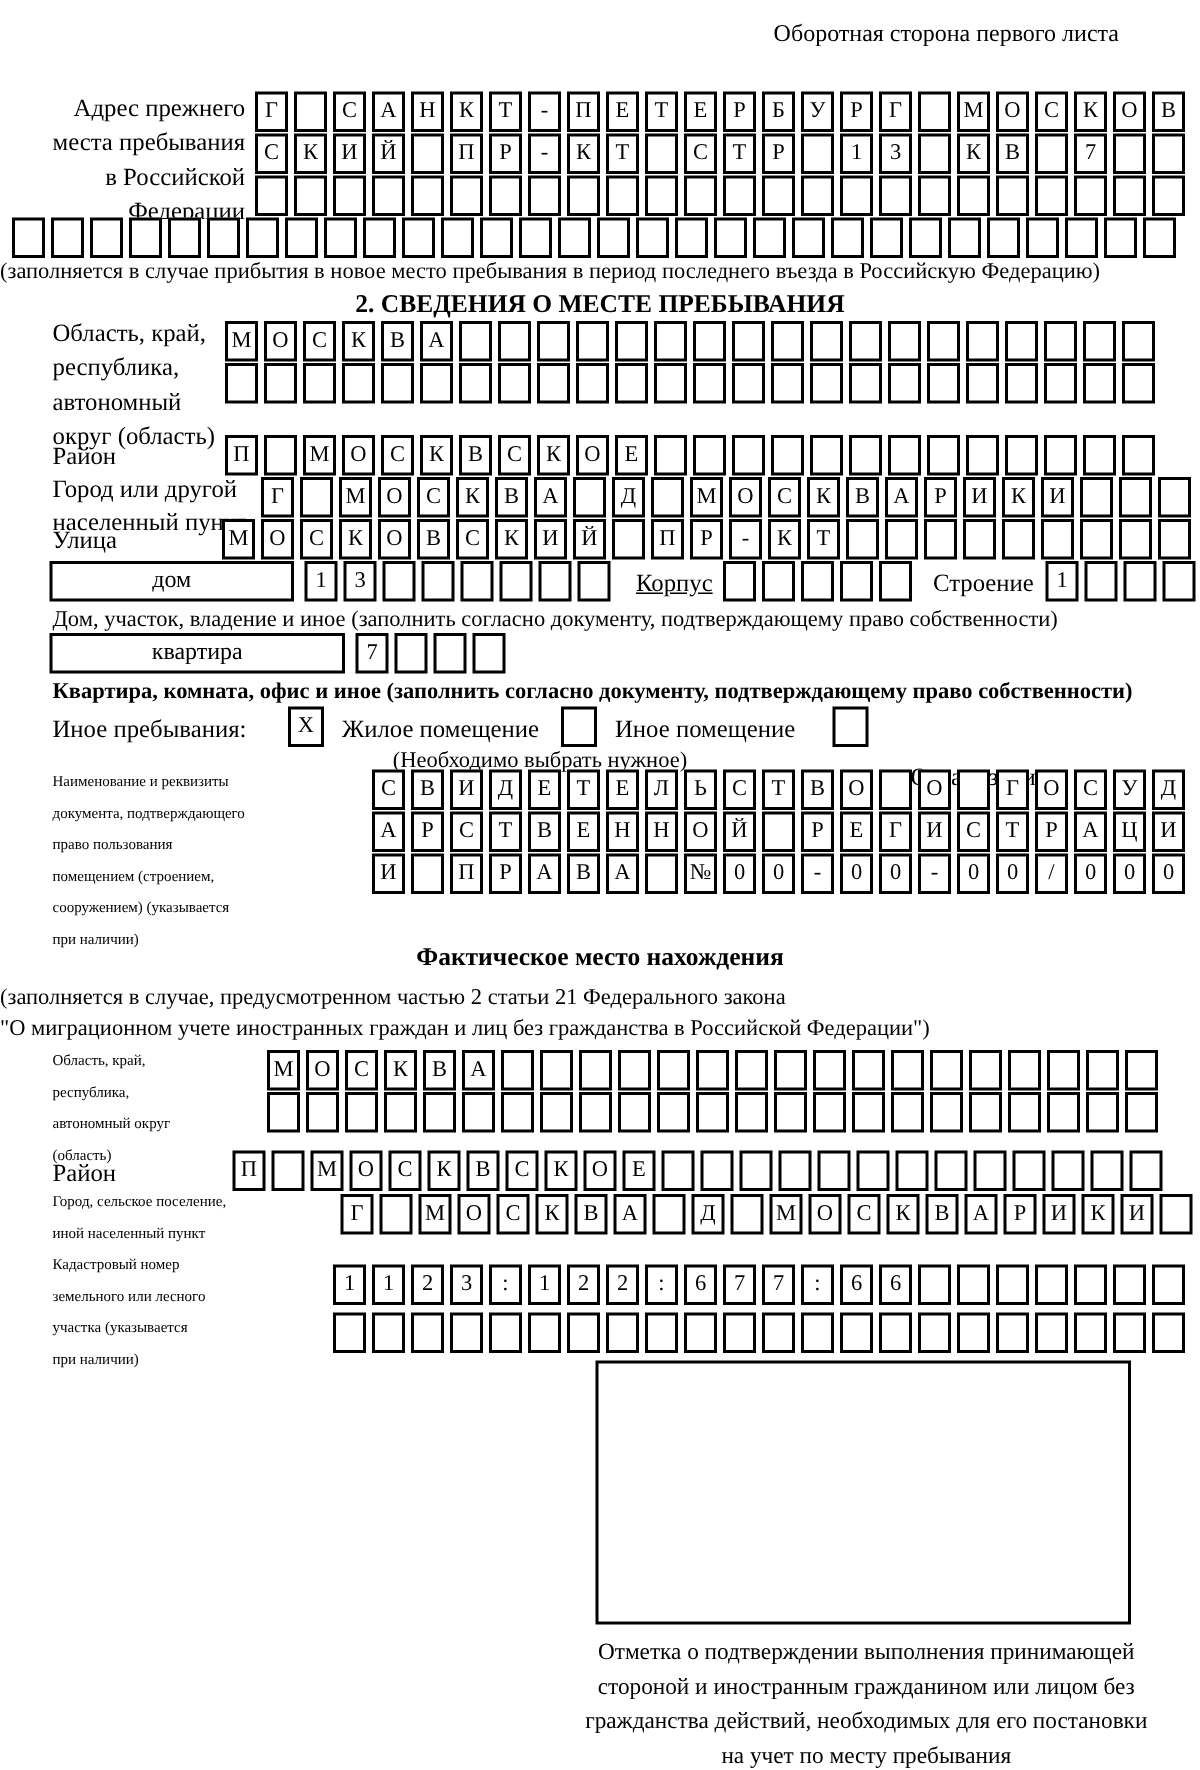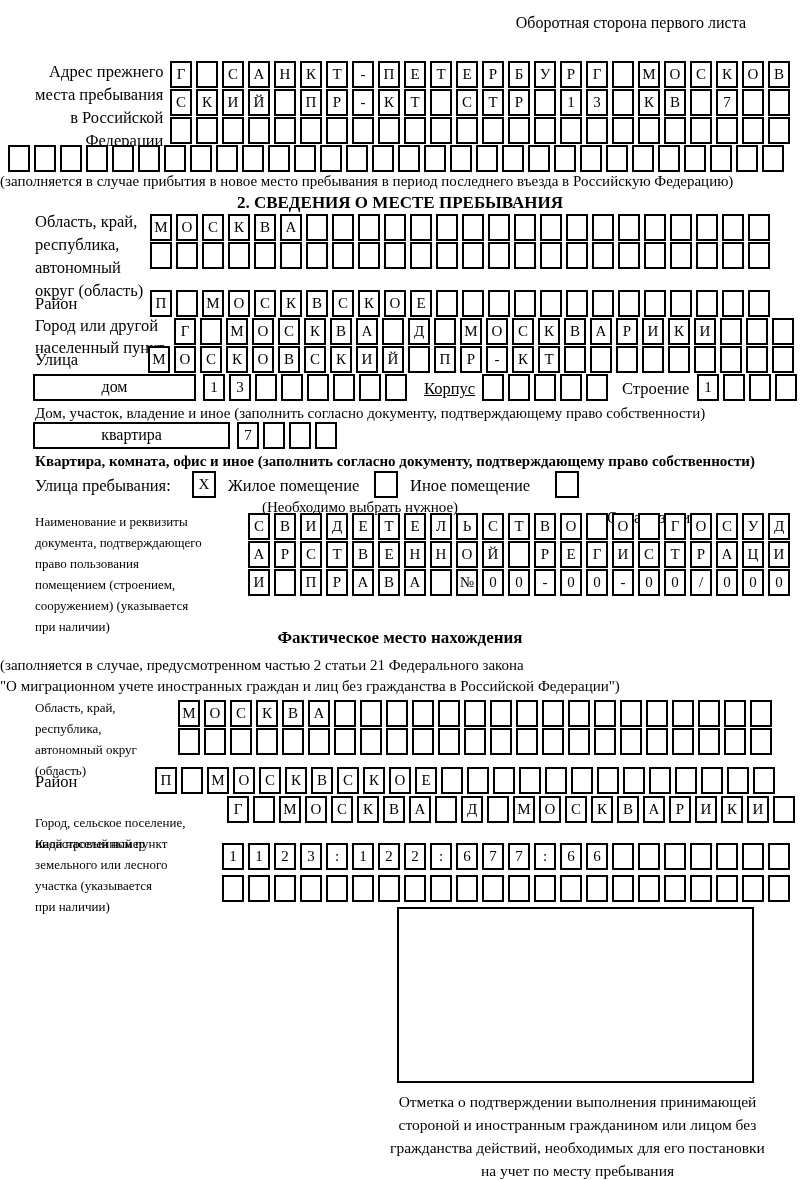--- a/index.html
+++ b/index.html
@@ -6,21 +6,21 @@
   .page{position:relative;width:800px;height:1180px;background:#fff;color:#000;
         font-family:"Liberation Serif","DejaVu Serif",serif;overflow:hidden;}
   .row{position:absolute;white-space:nowrap;display:flex;height:27px;}
   .cell{box-sizing:border-box;flex:none;width:22px;height:27px;border:2px solid #000;
         margin-right:4px;text-align:center;font-size:15px;line-height:22px;background:#fff;}
   .namebox{position:absolute;box-sizing:border-box;border:2px solid #000;height:27px;
         text-align:center;font-size:16px;line-height:22px;background:#fff;}
   .chk{position:absolute;box-sizing:border-box;width:24px;height:27px;border:2px solid #000;
         text-align:center;font-size:15px;line-height:22px;background:#fff;}
   .lbl{position:absolute;font-size:16.5px;line-height:23px;}
-  .lbl.lh21{line-height:21px;font-size:13px;}
+  .lbl.lh21{line-height:21px;font-size:10px;}
   .cap{position:absolute;font-size:15px;line-height:19px;}
   .ctr{left:0;width:800px;text-align:left;}
   .title{position:absolute;left:0;width:800px;text-align:center;font-weight:bold;font-size:17px;}
   .note{position:absolute;font-size:16px;}
   .stampbox{position:absolute;border:2px solid #000;background:#fff;box-sizing:border-box;}
   .stampcap{position:absolute;font-size:15.5px;line-height:23px;text-align:center;}
 </style>
 </head>
 <body>
 
@@ -325,21 +325,21 @@
 
   <div class="namebox" style="left:33px;top:422px;width:197px;text-align:center;">квартира</div>
   <div class="row" style="left:237px;top:422px;">
       <span class="cell">7</span>
       <span class="cell"></span>
       <span class="cell"></span>
       <span class="cell"></span>
     </div>
   <div class="cap" style="left:35px;top:452px;font-weight:bold;">Квартира, комната, офис и иное (заполнить согласно документу, подтверждающему право собственности)</div>
 
-  <div class="lbl" style="left:35px;top:474px;">Улица пребывания:</div>
+  <div class="lbl" style="left:35px;top:474px;">Иное пребывания:</div>
   <div class="chk" style="left:192px;top:471px;">X</div>
   <div class="lbl" style="left:228px;top:474px;">Жилое помещение</div>
   <div class="chk" style="left:374px;top:471px;"></div>
   <div class="lbl" style="left:410px;top:474px;">Иное помещение</div>
   <div class="chk" style="left:555px;top:471px;"></div>
   <div class="lbl" style="left:607px;top:474px;margin-top:32px;">Организация</div>
   <div class="cap" style="left:160px;top:498px;width:400px;text-align:center;">(Необходимо выбрать нужное)</div>
 
   <div class="lbl lh21" style="left:35px;top:511px;">
       <div>Наименование и реквизиты</div>
@@ -503,21 +503,21 @@
       <span class="cell"></span>
       <span class="cell"></span>
       <span class="cell"></span>
       <span class="cell"></span>
       <span class="cell"></span>
       <span class="cell"></span>
       <span class="cell"></span>
       <span class="cell"></span>
     </div>
 
-  <div class="lbl lh21" style="left:35px;top:812px;">
+  <div class="lbl lh21" style="left:35px;top:791px;">
       <div>Город, сельское поселение,</div>
       <div>иной населенный пункт</div>
     </div>
   <div class="row" style="left:227px;top:796px;">
       <span class="cell">Г</span>
       <span class="cell"></span>
       <span class="cell">М</span>
       <span class="cell">О</span>
       <span class="cell">С</span>
       <span class="cell">К</span>

